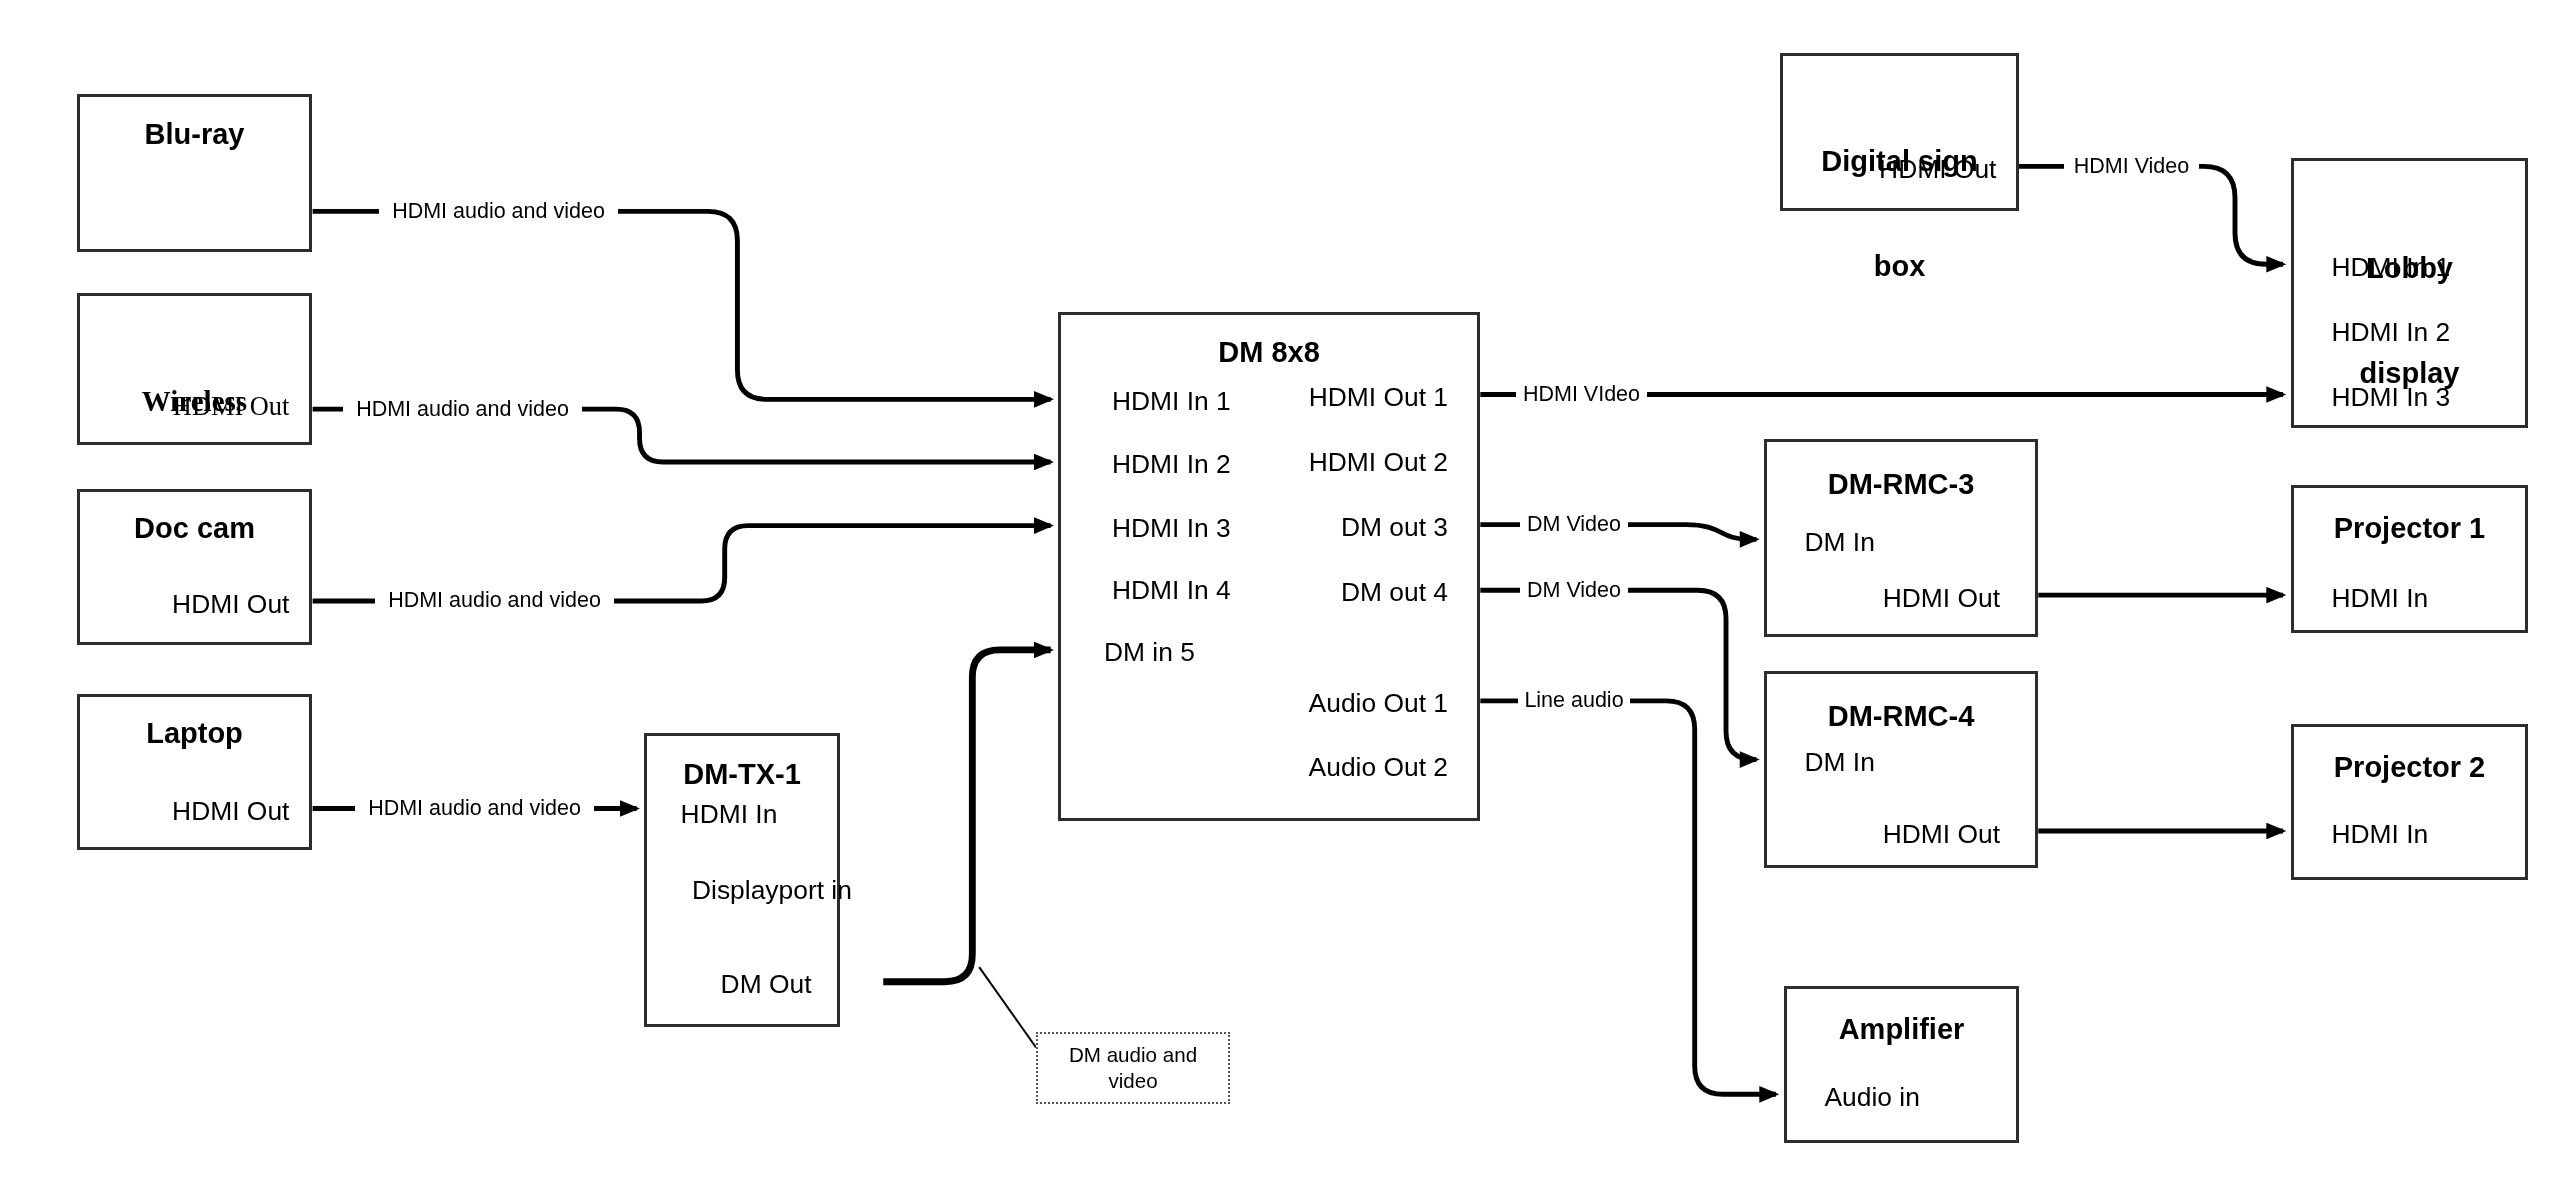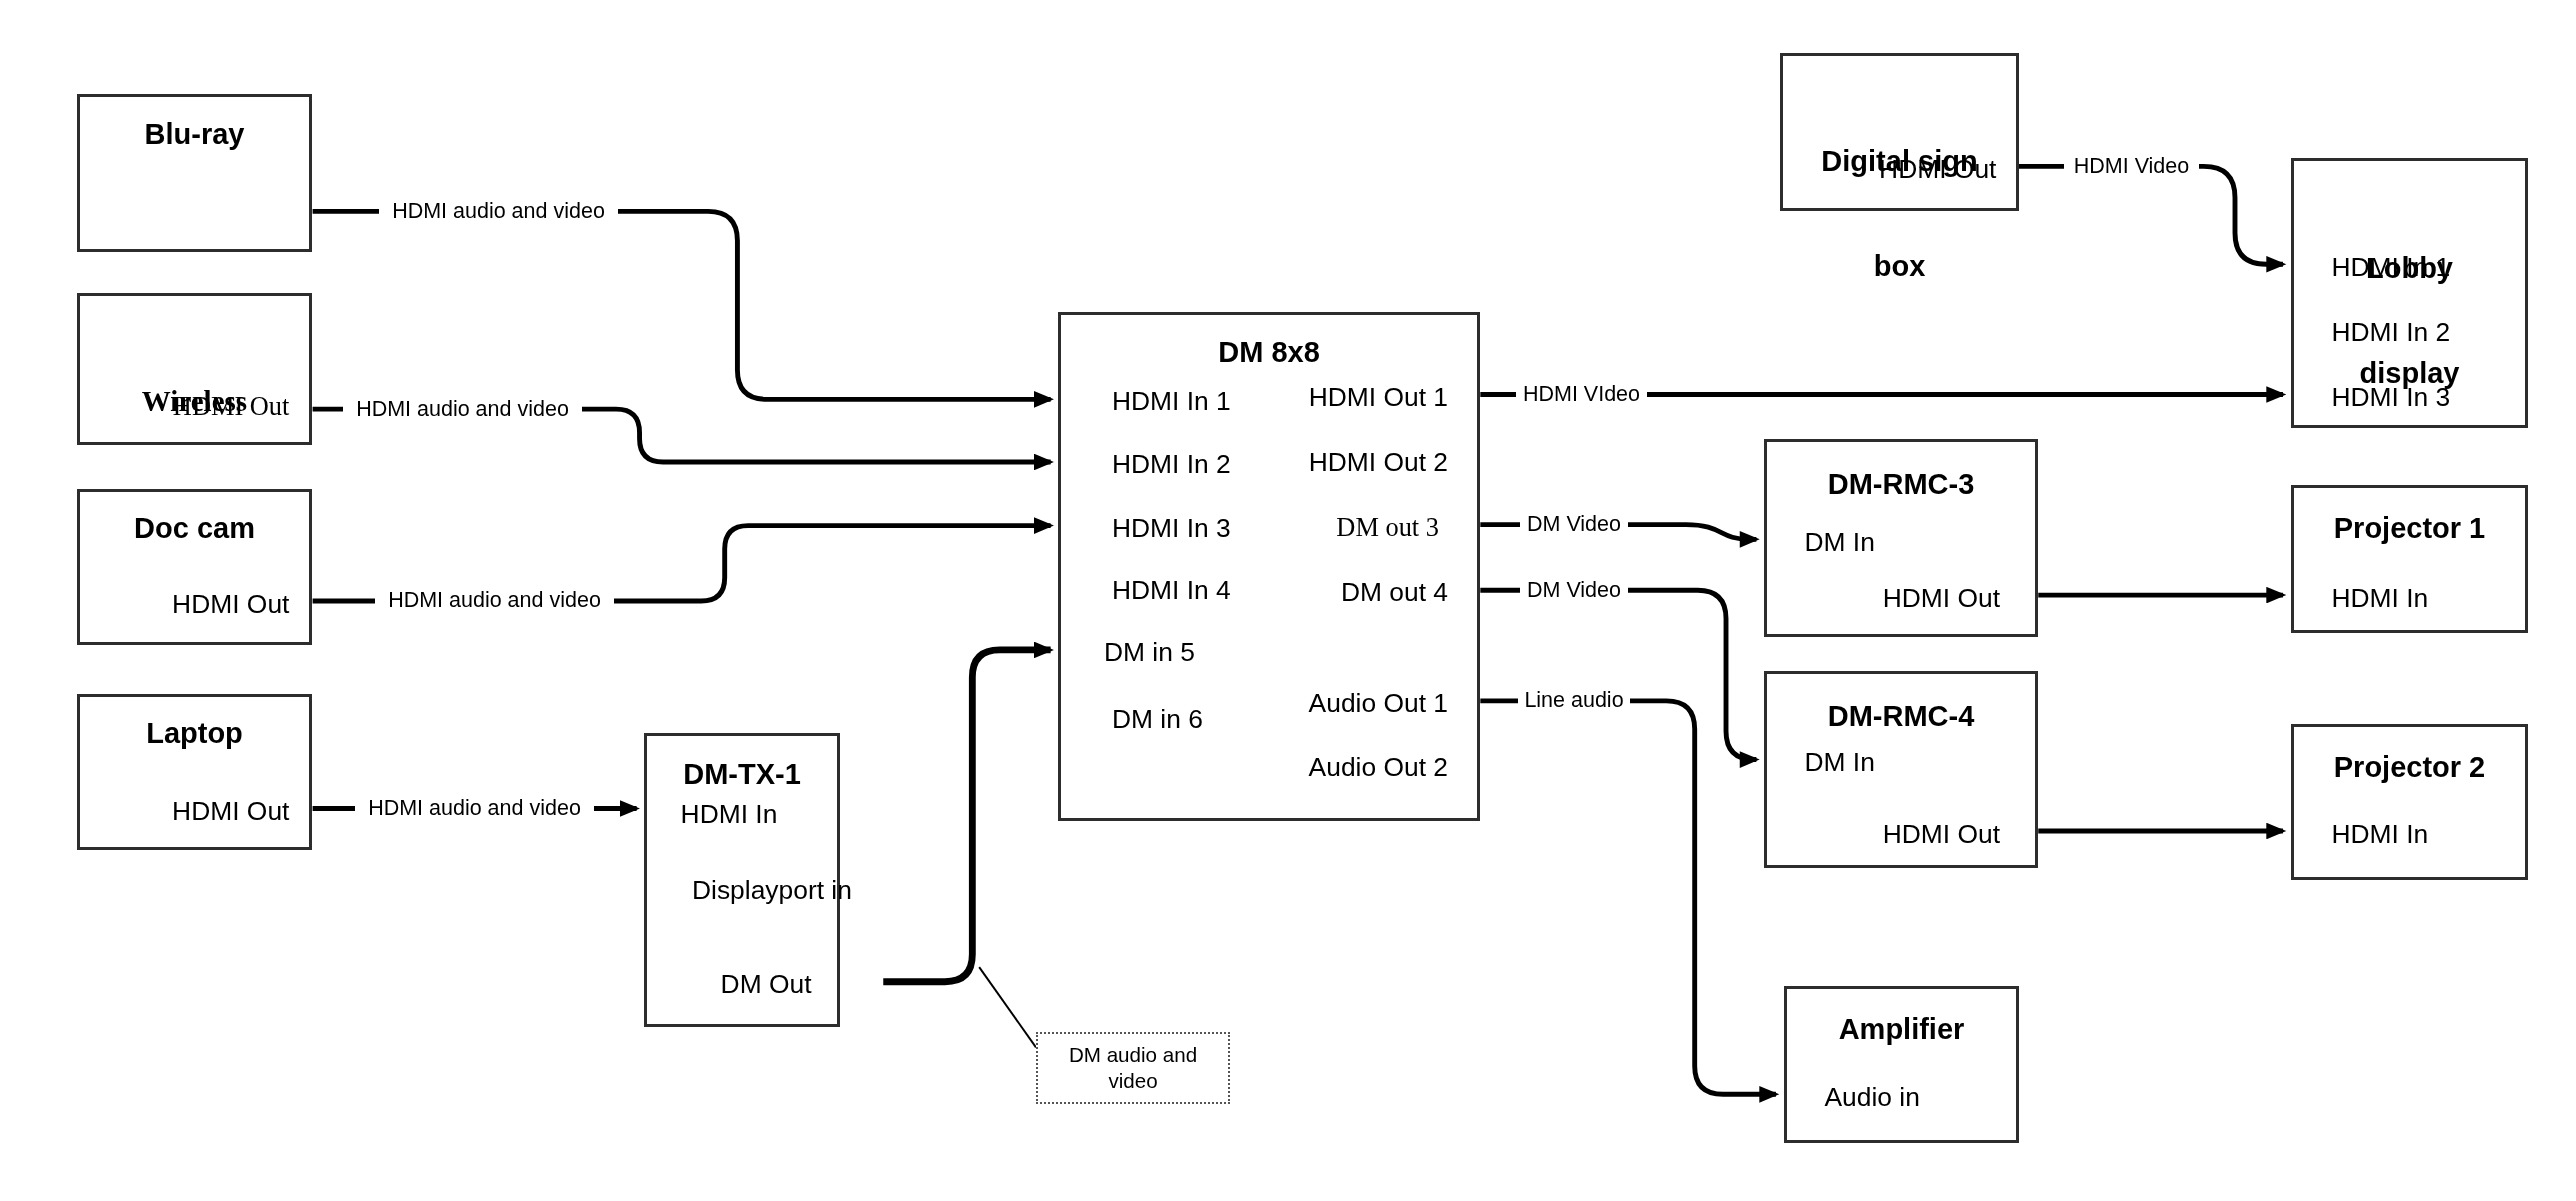--- a/index.html
+++ b/index.html
@@ -87,24 +87,23 @@
     <div class="port p-right" style="top:232px;padding-right:25.5px;">DM Out</div>
   </div>
 
   <div class="node" style="left:1058px;top:312px;width:422px;height:509px;">
     <div class="title" style="top:19.6px;">DM 8x8</div>
     <div class="port p-left" style="top:70px;padding-left:35px;">HDMI In 1</div>
     <div class="port p-left" style="top:133px;padding-left:35px;">HDMI In 2</div>
     <div class="port p-left" style="top:197px;padding-left:35px;">HDMI In 3</div>
     <div class="port p-left" style="top:259px;padding-left:35px;">HDMI In 4</div>
     <div class="port p-left" style="top:321px;padding-left:27px;">DM in 5</div>
-    <div class="port p-left" style="top:388px;padding-left:35px;">DM in 6</div>
     <div class="port p-right" style="top:66px;padding-right:29px;">HDMI Out 1</div>
     <div class="port p-right" style="top:131px;padding-right:29px;">HDMI Out 2</div>
-    <div class="port p-right" style="top:196px;padding-right:38px;font-family:Liberation Serif, serif;">DM out 3</div>
+    <div class="port p-right" style="top:196px;padding-right:29px;">DM out 3</div>
     <div class="port p-right" style="top:261px;padding-right:29px;">DM out 4</div>
     <div class="port p-right" style="top:372px;padding-right:29px;">Audio Out 1</div>
     <div class="port p-right" style="top:436px;padding-right:29px;">Audio Out 2</div>
   </div>
 
   <div class="node" style="left:1780px;top:53px;width:239px;height:158px;">
     <div class="title" style="top:17.6px;">
       <div>Digital sign</div>
       <div>box</div>
     </div>

